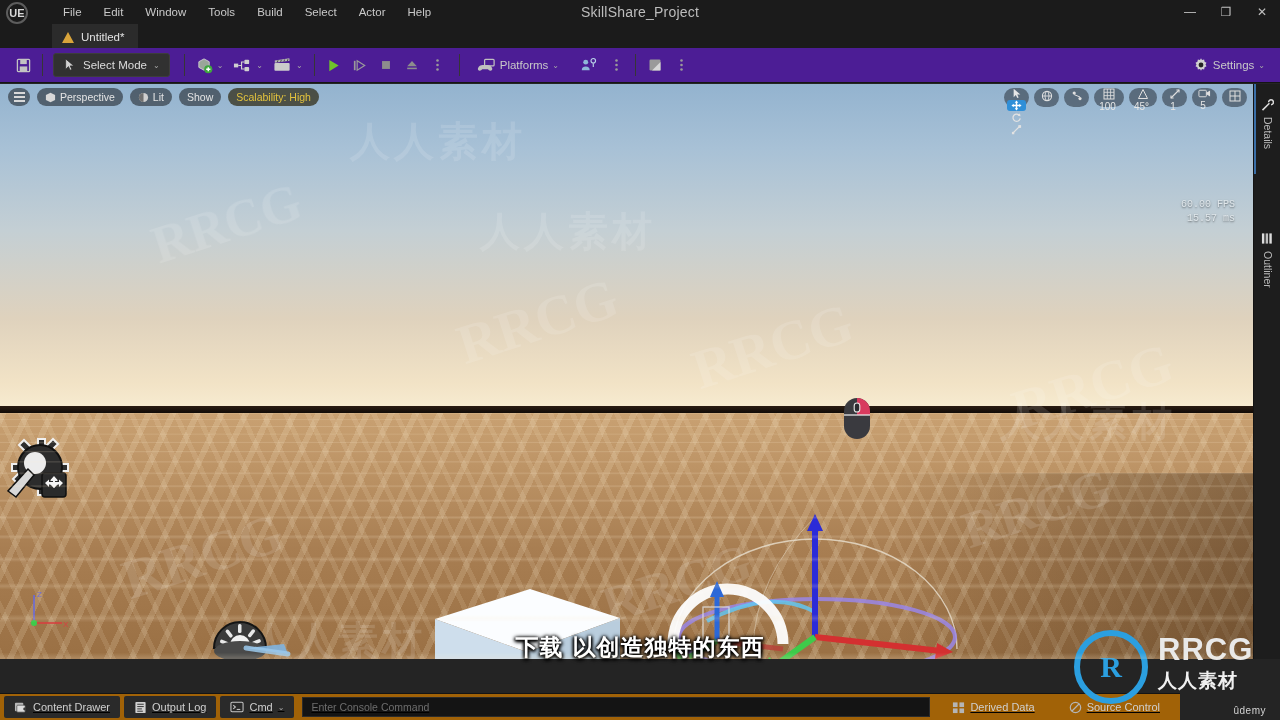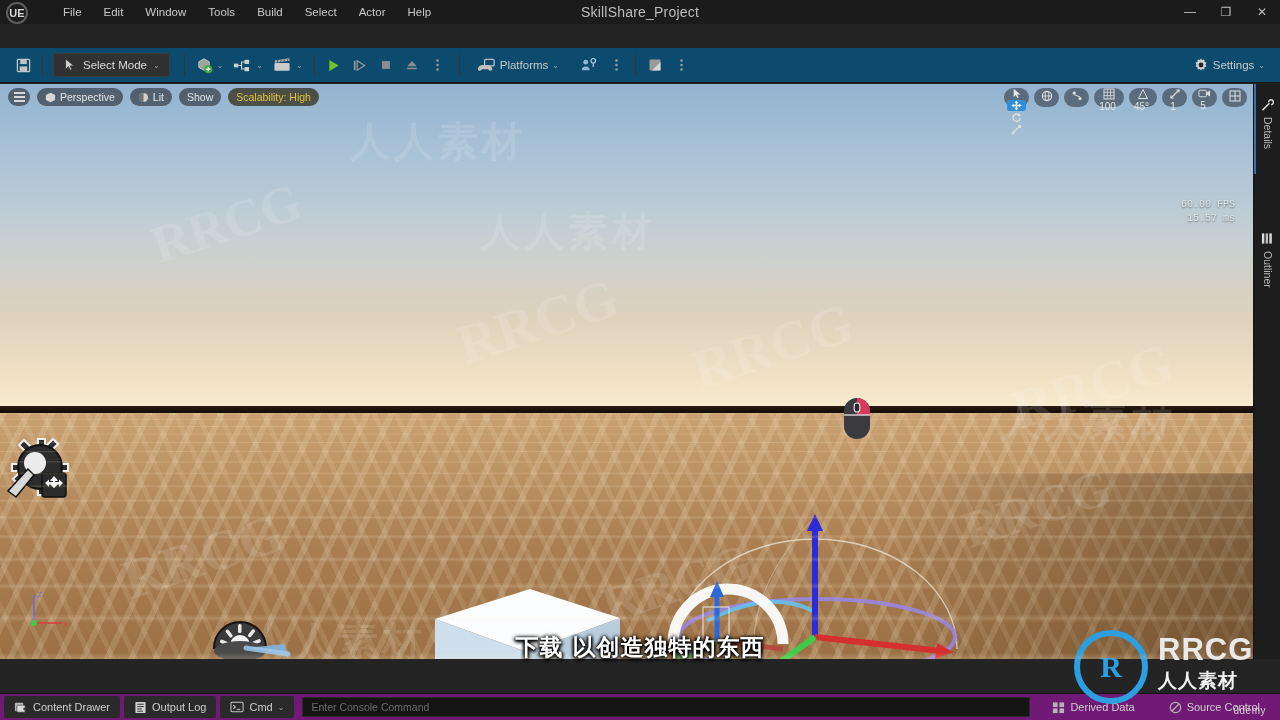--- a/index.html
+++ b/index.html
@@ -52,21 +52,21 @@
   .tab-icon:before {
     content: ""; position: absolute; left: 0; top: 1px;
     border-left: 6.5px solid transparent; border-right: 6.5px solid transparent;
     border-bottom: 11px solid #d9a43b;
   }
   .tab-label { color: #e2e2e2; font-size: 11.5px; }
 
   
   .toolbar {
     position: absolute; left: 0; top: 48px; width: 1280px; height: 35px;
-    background: #0c4a6e; border-bottom: 1px solid #151515;
+    background: #4c1d95; border-bottom: 1px solid #151515;
     display: flex; align-items: center;
   }
   .tb-sep { width: 1px; height: 22px; background: #363636; margin: 0 6px; }
   .tb-btn {
     height: 26px; min-width: 26px; display: flex; align-items: center; justify-content: center;
     gap: 4px; padding: 0 5px; border-radius: 3px; color: #c8c8c8; font-size: 11.5px;
   }
   .select-mode {
     background: #313131; border: 1px solid #3d3d3d; border-radius: 3px;
     height: 24px; display: flex; align-items: center; gap: 6px; padding: 0 9px;
@@ -163,22 +163,22 @@
     display: flex; flex-direction: column; align-items: center; gap: 6px;
     padding: 8px 0; color: #b9b9b9; font-size: 10.5px;
   }
   .rail-tab .vtext { writing-mode: vertical-rl; }
   .rail-tab.details { top: 6px; }
   .rail-tab.outliner { top: 140px; }
   .rail-accent { position: absolute; left: 0; top: 0; width: 2px; height: 90px; background: #3a6fa8; }
 
   
   .statusbar {
-    position: absolute; left: 0; bottom: 0; width: 1280px; height: 27px;
-    background: #701a75; border-top: 1px solid #141414; display: flex; align-items: center;
+    position: absolute; left: 0; bottom: 0; width: 1180px; height: 27px;
+    background: #a16207; border-top: 1px solid #141414; display: flex; align-items: center; text-decoration: underline;
   }
   .sb-btn {
     height: 22px; display: flex; align-items: center; gap: 5px; padding: 0 10px;
     color: #cfcfcf; font-size: 11px; background: #2a2a2a; margin-left: 4px; border-radius: 2px;
   }
   .cmd-input {
     flex: 1; height: 20px; margin: 0 8px; background: #141414; border: 1px solid #2b2b2b;
     color: #6d6d6d; font-size: 10.5px; display: flex; align-items: center; padding: 0 8px;
   }
   .sb-right { display: flex; align-items: center; gap: 10px; padding-right: 10px; color: #b4b4b4; font-size: 10.5px; }
@@ -235,20 +235,26 @@
       <div class="menu-item">Help</div>
     </div>
     <div class="proj-title">SkillShare_Project</div>
     <div class="win-ctrls">
       <div class="win-btn">—</div>
       <div class="win-btn">❐</div>
       <div class="win-btn close">✕</div>
     </div>
   </div>
 
+  <div class="tabstrip">
+    <div class="tab">
+      <span class="tab-icon"></span>
+      <span class="tab-label">Untitled*</span>
+    </div>
+  </div>
 
   <div class="toolbar">
 
     <div class="tb-btn" style="margin-left:10px">
       <svg width="15" height="15" viewBox="0 0 16 16">
         <rect x="1.5" y="1.5" width="13" height="13" rx="1" fill="none" stroke="#c3c3c3" stroke-width="1.4"></rect>
         <rect x="4.5" y="1.5" width="7" height="5" fill="#c3c3c3"></rect>
         <rect x="4" y="9" width="8" height="5.5" fill="#c3c3c3"></rect>
       </svg>
     </div>

